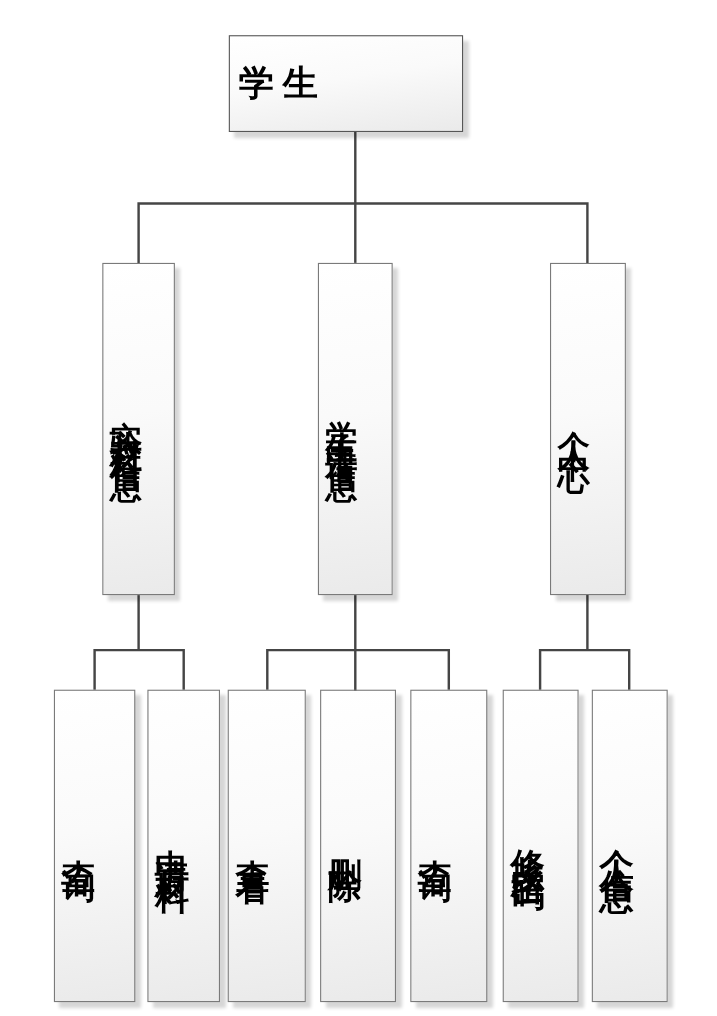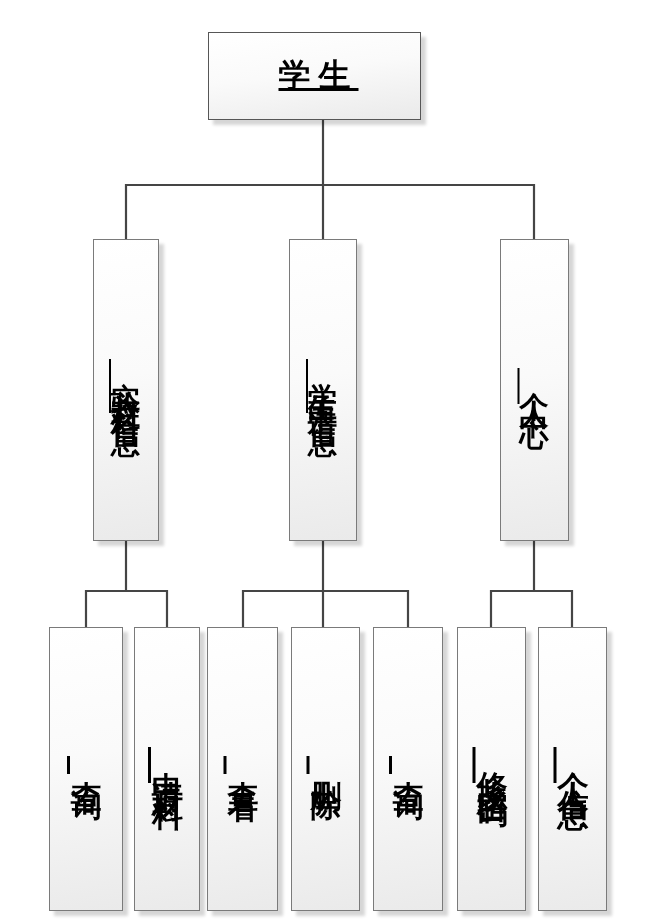--- a/index.html
+++ b/index.html
@@ -12,28 +12,27 @@
     position: relative; width: 652px; height: 924px;
     background: var(--background, #ffffff); overflow: hidden;
   }
   svg.connectors { position: absolute; left: 0; top: 0; }
   .connector {
     stroke: var(--connector, #454545);
     stroke-width: 2.2; fill: none; stroke-linejoin: miter;
   }
   .box {
     position: absolute;
-    display: flex; align-items: center; justify-content: center;
+    display: flex; align-items: center; 
     background: linear-gradient(172deg, #ffffff 0%, #fafafa 45%, var(--box-fill-bottom, #eaeaea) 100%);
     border: 1px solid var(--box-border, #7a7a7a);
     box-shadow: 5px 5px 3px rgba(0, 0, 0, 0.16);
     color: var(--text, #000000);
     font-weight: bold;
     white-space: nowrap;
-    text-decoration: underline;
   }
   .root-box { font-size: 32px; border-color: #565656; }
   .root-box .hlabel { letter-spacing: 8px; text-indent: 8px; }
   .branch-box { font-size: 29px; }
   .leaf-box { font-size: 31px; }
   .vlabel {
     writing-mode: vertical-rl;
     text-orientation: upright;
     letter-spacing: 9px;
     transform: translateY(-4px);

